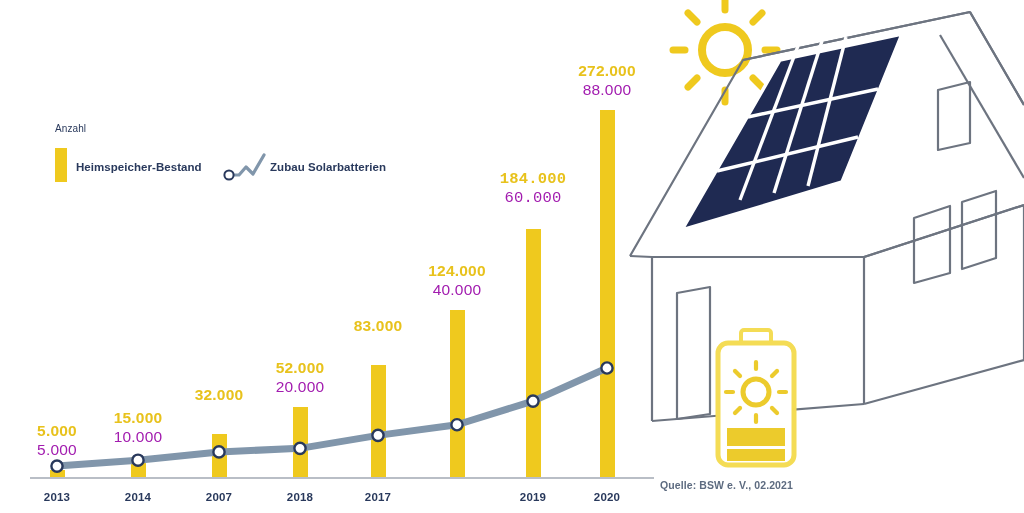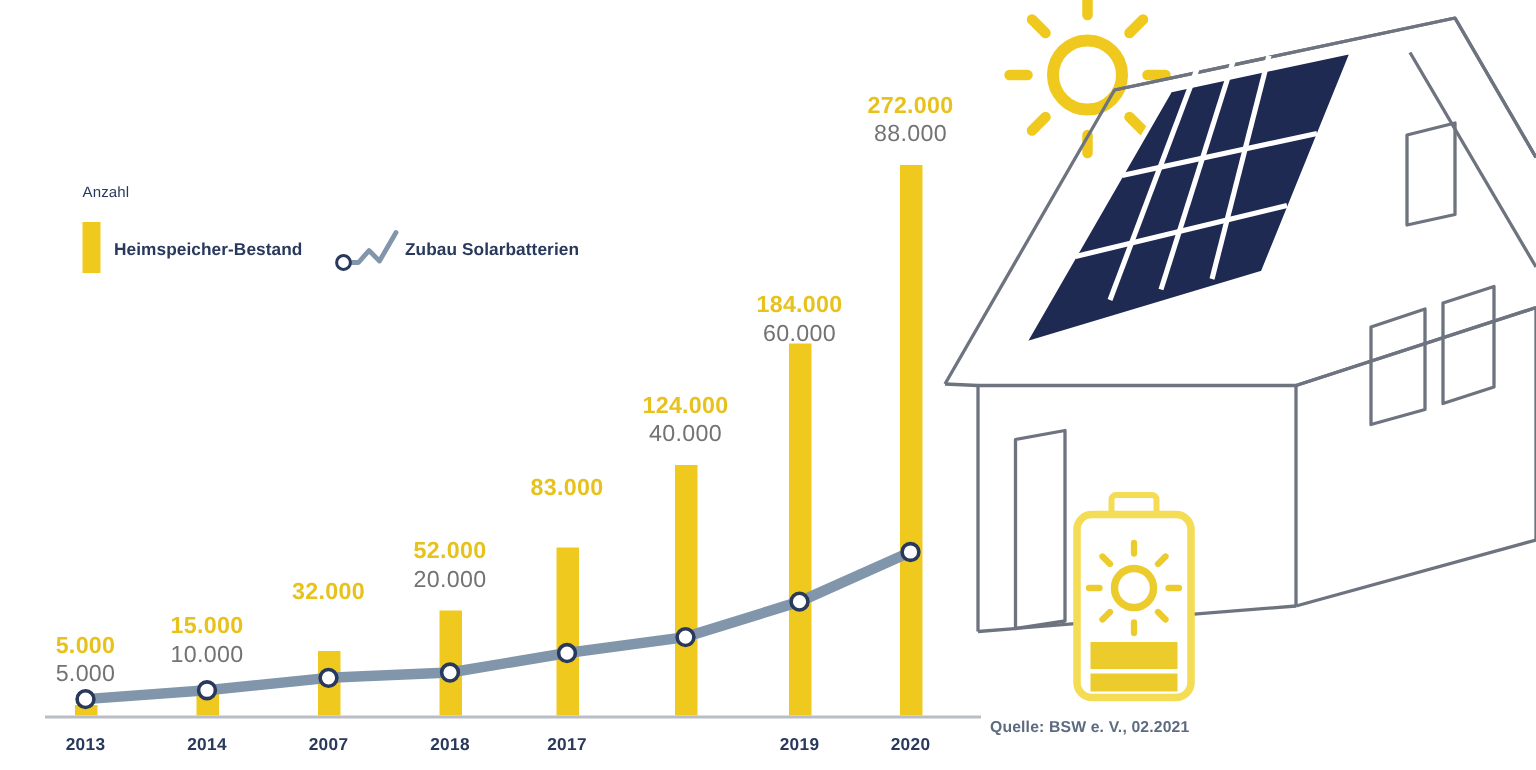--- a/index.html
+++ b/index.html
@@ -39,21 +39,21 @@
 
   
   .chart { position: absolute; left: 0; top: 0; width: 660px; height: 513px; }
   .axis-line {
     position: absolute; left: 30px; top: 477px;
     width: 624px; height: 2px; background: #b9bec6;
   }
   .bar { position: absolute; width: 15px; background: #efc91e; }
   .lbl { position: absolute; text-align: center; width: 120px; }
   .lbl .v1 { font-size: 15.5px; font-weight: bold; color: #e8c21c; letter-spacing: .2px; }
-  .lbl .v2 { font-size: 15.5px; color: #737373; letter-spacing: .2px; margin-top: 1px; }
+  .lbl .v2 { font-size: 15.5px; color: #a21caf; letter-spacing: .2px; margin-top: 1px; }
   .xtick {
     position: absolute; width: 80px; text-align: center; top: 491px;
     font-size: 11.5px; font-weight: bold; color: #29395c; letter-spacing: .2px;
   }
   .source {
     position: absolute; left: 660px; top: 479px;
     font-size: 10.5px; font-weight: bold; color: #5d6b80; letter-spacing: .1px;
   }
 
   
@@ -115,21 +115,21 @@
           <div class="v1" style="color: rgb(232, 194, 28);">52.000</div>
           <div class="v2">20.000</div>
         </div>
         <div class="lbl" style="left: 318px; top: 317.011px;">
           <div class="v1" style="color: rgb(232, 194, 28);">83.000</div>
         </div>
         <div class="lbl" style="left: 397px; top: 261.691px;">
           <div class="v1" style="color: rgb(232, 194, 28);">124.000</div>
           <div class="v2">40.000</div>
         </div>
-        <div class="lbl" style="left: 473px; top: 195px;">
+        <div class="lbl" style="left: 473px; top: 170px; font-family: Liberation Mono, monospace;">
           <div class="v1" style="color: rgb(232, 194, 28);">184.000</div>
           <div class="v2">60.000</div>
         </div>
         <div class="lbl" style="left: 547px; top: 62px;">
           <div class="v1" style="color: rgb(232, 194, 28);">272.000</div>
           <div class="v2">88.000</div>
         </div>
       </div>
     <div id="xticks">
         <div class="xtick" style="left: 17px;">2013</div>

